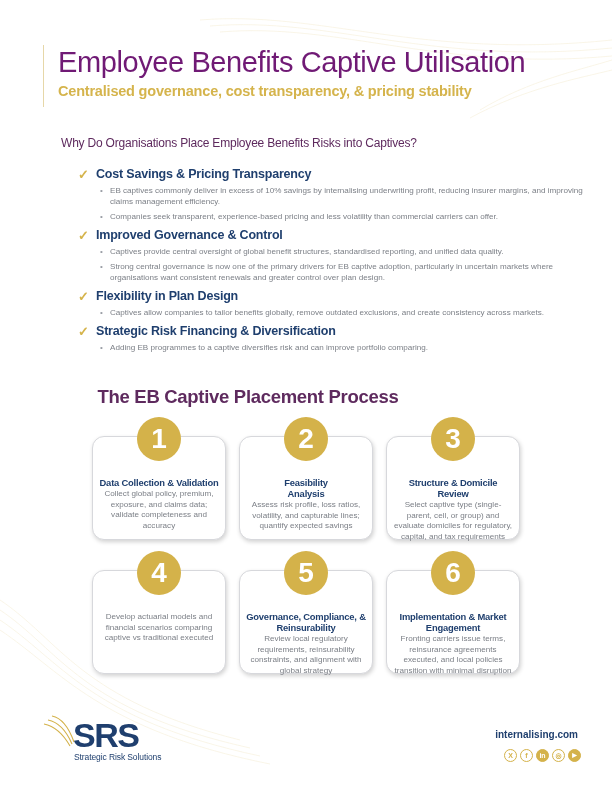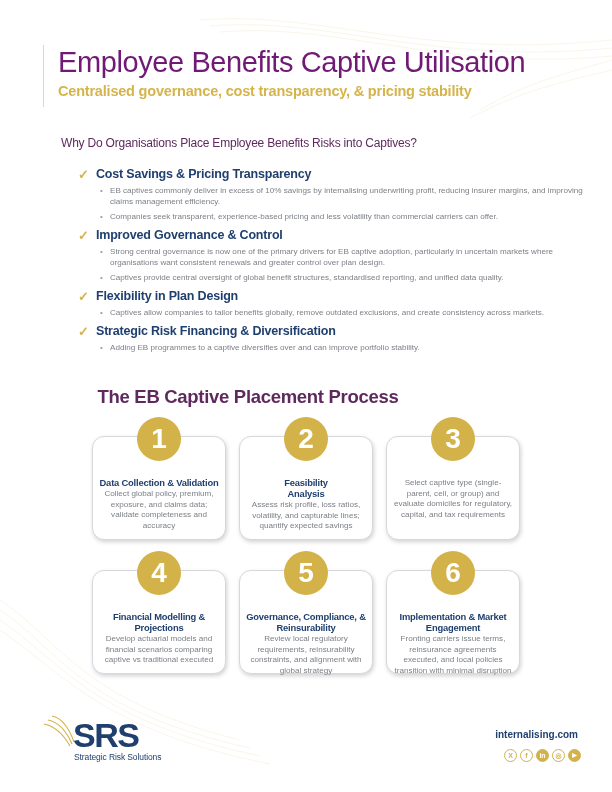--- a/index.html
+++ b/index.html
@@ -73,64 +73,64 @@
       <li>EB captives commonly deliver in excess of 10% savings by internalising underwriting profit, reducing insurer margins, and improving claims management efficiency.</li>
       <li>Companies seek transparent, experience-based pricing and less volatility than commercial carriers can offer.</li>
     </ul>
   </div>
   <div class="reason">
     <div class="reason-head">
       <span class="check">✓</span>
       <span class="reason-title">Improved Governance &amp; Control</span>
     </div>
     <ul class="bullets">
+      <li>Captives provide central oversight of global benefit structures, standardised reporting, and unified data quality.</li>
       <li>Strong central governance is now one of the primary drivers for EB captive adoption, particularly in uncertain markets where organisations want consistent renewals and greater control over plan design.</li>
-      <li>Captives provide central oversight of global benefit structures, standardised reporting, and unified data quality.</li>
     </ul>
   </div>
   <div class="reason">
     <div class="reason-head">
       <span class="check">✓</span>
       <span class="reason-title">Flexibility in Plan Design</span>
     </div>
     <ul class="bullets">
       <li>Captives allow companies to tailor benefits globally, remove outdated exclusions, and create consistency across markets.</li>
     </ul>
   </div>
   <div class="reason">
     <div class="reason-head">
       <span class="check">✓</span>
       <span class="reason-title">Strategic Risk Financing &amp; Diversification</span>
     </div>
     <ul class="bullets">
-      <li>Adding EB programmes to a captive diversifies over and can improve portfolio stability.</li>
+      <li>Adding EB programmes to a captive diversifies risk and can improve portfolio comparing.</li>
     </ul>
   </div>
 </div>
 
 <div class="process-title">The EB Captive Placement Process</div>
 
 <div class="step" style="left:92px; top:436px;">
   <div class="step-num">1</div>
   <div class="step-title">Data Collection &amp; Validation</div>
   <div class="step-desc">Collect global policy, premium, exposure, and claims data; validate completeness and accuracy</div>
 </div>
 <div class="step" style="left:239px; top:436px;">
   <div class="step-num">2</div>
   <div class="step-title" style="padding:0 30px;">Feasibility Analysis</div>
   <div class="step-desc">Assess risk profile, loss ratios, volatility, and capturable lines; quantify expected savings</div>
 </div>
 <div class="step" style="left:386px; top:436px;">
   <div class="step-num">3</div>
+  <div class="step-title" style="padding:0 12px;">Structure &amp; Domicile Review</div>
   <div class="step-desc">Select captive type (single-parent, cell, or group) and evaluate domiciles for regulatory, capital, and tax requirements</div>
 </div>
 
 <div class="step" style="left:92px; top:570px;">
   <div class="step-num">4</div>
-  <div class="step-title" style="padding:0 16px;">Financial Modelling &amp; Projections</div>
   <div class="step-desc">Develop actuarial models and financial scenarios comparing captive vs traditional executed</div>
 </div>
 <div class="step" style="left:239px; top:570px;">
   <div class="step-num">5</div>
   <div class="step-title">Governance, Compliance, &amp; Reinsurability</div>
   <div class="step-desc">Review local regulatory requirements, reinsurability constraints, and alignment with global strategy</div>
 </div>
 <div class="step" style="left:386px; top:570px;">
   <div class="step-num">6</div>
   <div class="step-title" style="padding:0 10px;">Implementation &amp; Market Engagement</div>

